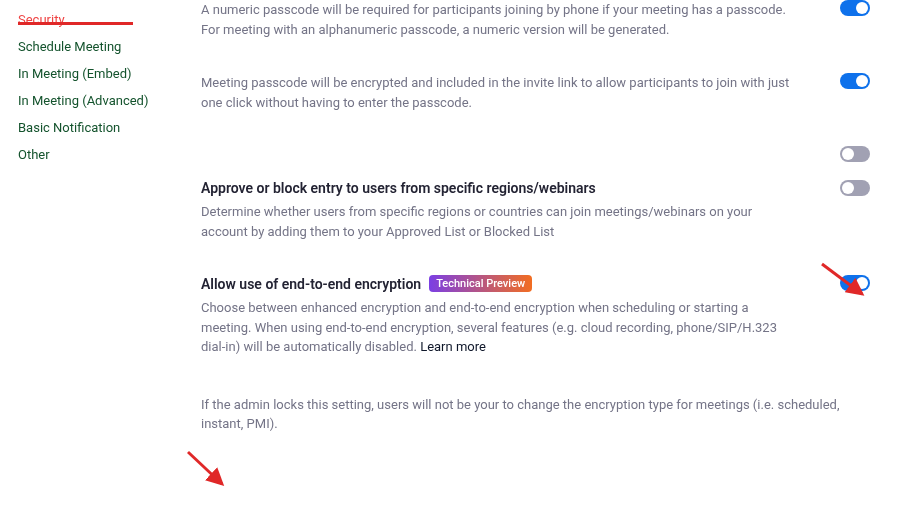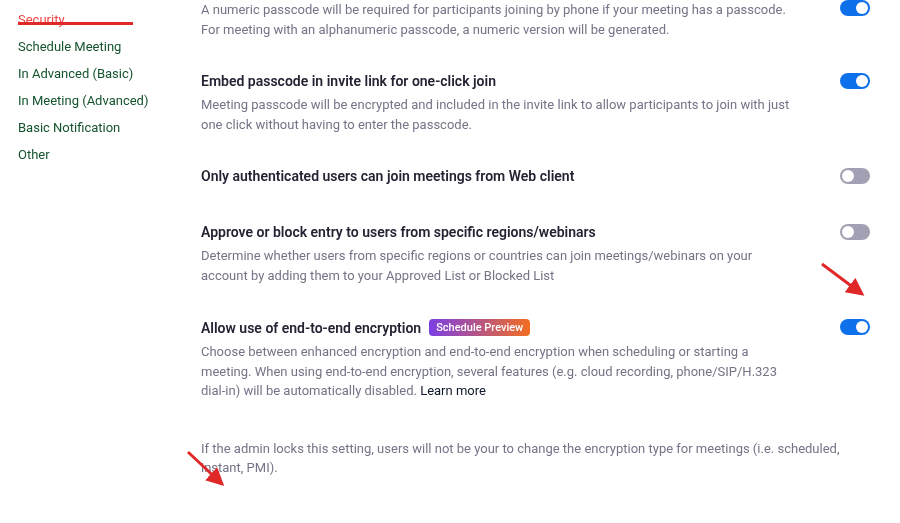--- a/index.html
+++ b/index.html
@@ -107,21 +107,21 @@
 
 <div class="layout">
   <div class="sidebar">
     <div class="sidebar-item active">
       <span>Security</span>
     </div>
     <div class="sidebar-item">
       <span>Schedule Meeting</span>
     </div>
     <div class="sidebar-item">
-      <span>In Advanced (Basic)</span>
+      <span>In Meeting (Embed)</span>
     </div>
     <div class="sidebar-item">
       <span>In Meeting (Advanced)</span>
     </div>
     <div class="sidebar-item">
       <span>Basic Notification</span>
     </div>
     <div class="sidebar-item">
       <span>Other</span>
     </div>
@@ -133,52 +133,50 @@
       <div class="setting-body">
         <div class="setting-desc">A numeric passcode will be required for participants joining by phone if your meeting has a passcode. For meeting with an alphanumeric passcode, a numeric version will be generated.</div>
       </div>
       <div class="toggle on first-top">
           <div class="toggle-knob"></div>
         </div>
     </div>
 
     <div class="setting">
       <div class="setting-body">
-        <div class="setting-title">Embed passcode in invite link for one-click join</div>
         <div class="setting-desc">Meeting passcode will be encrypted and included in the invite link to allow participants to join with just one click without having to enter the passcode.</div>
       </div>
       <div class="toggle on">
           <div class="toggle-knob"></div>
         </div>
     </div>
 
     <div class="setting">
       <div class="setting-body">
-        <div class="setting-title">Only authenticated users can join meetings from Web client</div>
       </div>
       <div class="toggle off">
           <div class="toggle-knob"></div>
         </div>
     </div>
 
     <div class="setting">
       <div class="setting-body">
         <div class="setting-title">Approve or block entry to users from specific regions/webinars</div>
         <div class="setting-desc">Determine whether users from specific regions or countries can join meetings/webinars on your account by adding them to your Approved List or Blocked List</div>
       </div>
       <div class="toggle off">
           <div class="toggle-knob"></div>
         </div>
     </div>
 
     <div class="setting">
       <div class="setting-body">
         <div class="setting-title">
           <span>Allow use of end-to-end encryption</span>
-          <span class="badge">Schedule Preview</span>
+          <span class="badge">Technical Preview</span>
         </div>
         <div class="setting-desc">
           <span>Choose between enhanced encryption and end-to-end encryption when scheduling or starting a meeting. When using end-to-end encryption, several features (e.g. cloud recording, phone/SIP/H.323 dial-in) will be automatically disabled. </span><span class="link">Learn more</span>
         </div>
       </div>
       <div class="toggle on">
           <div class="toggle-knob"></div>
         </div>
     </div>
 

